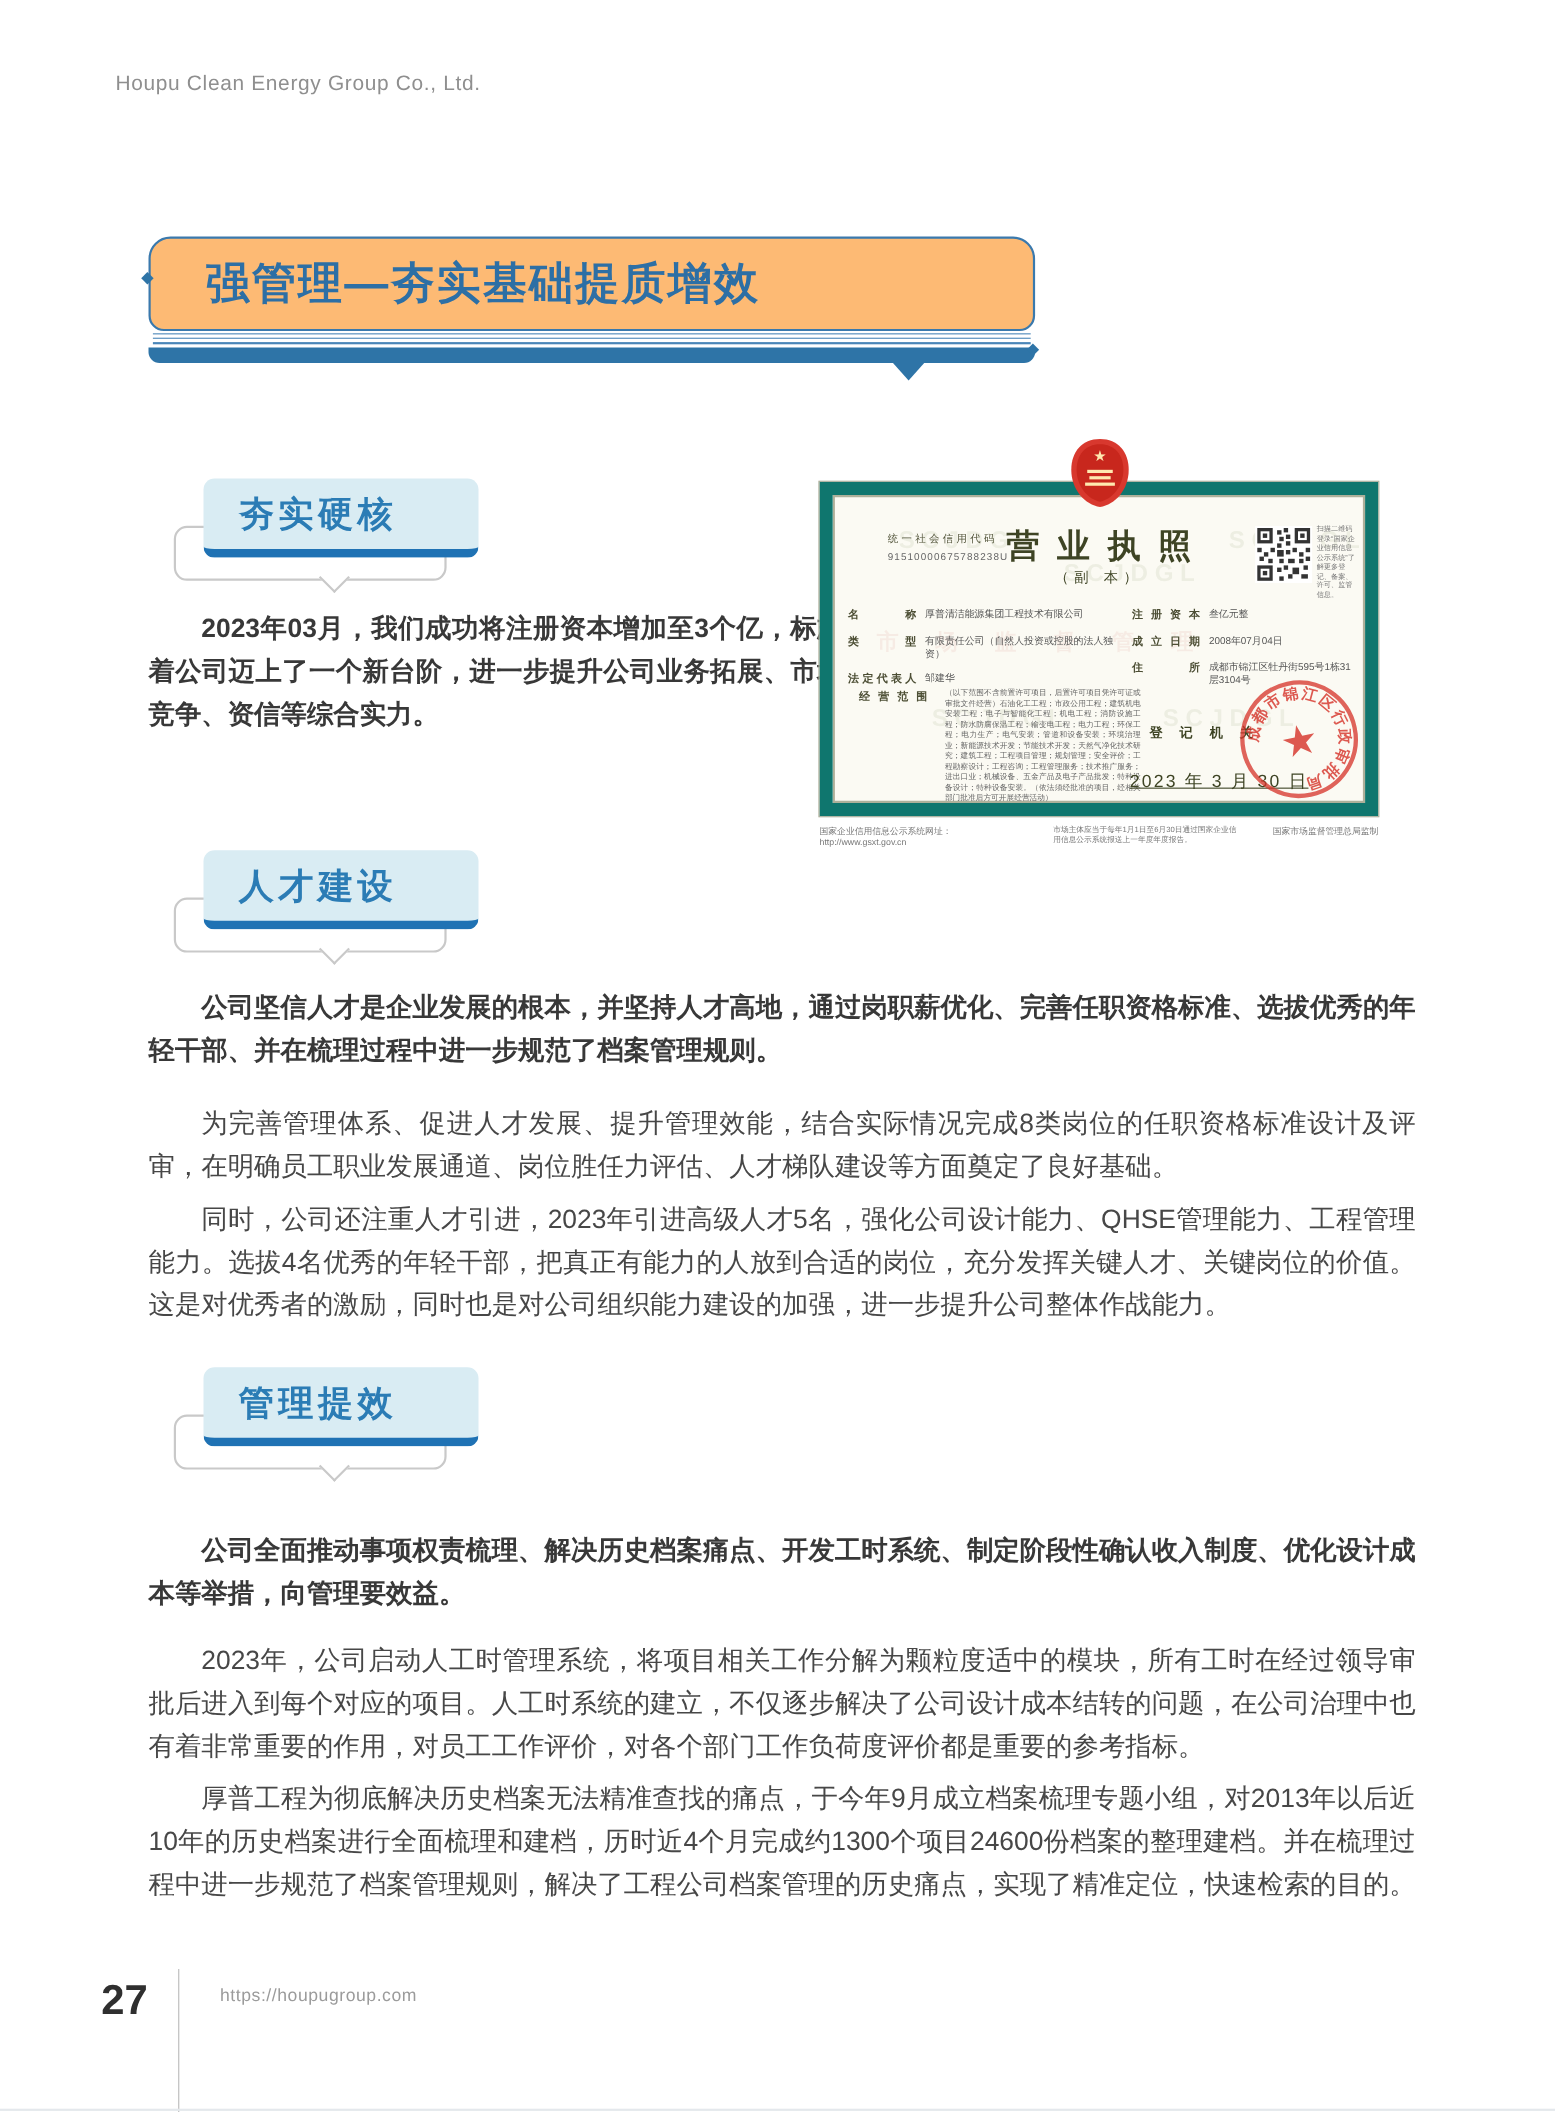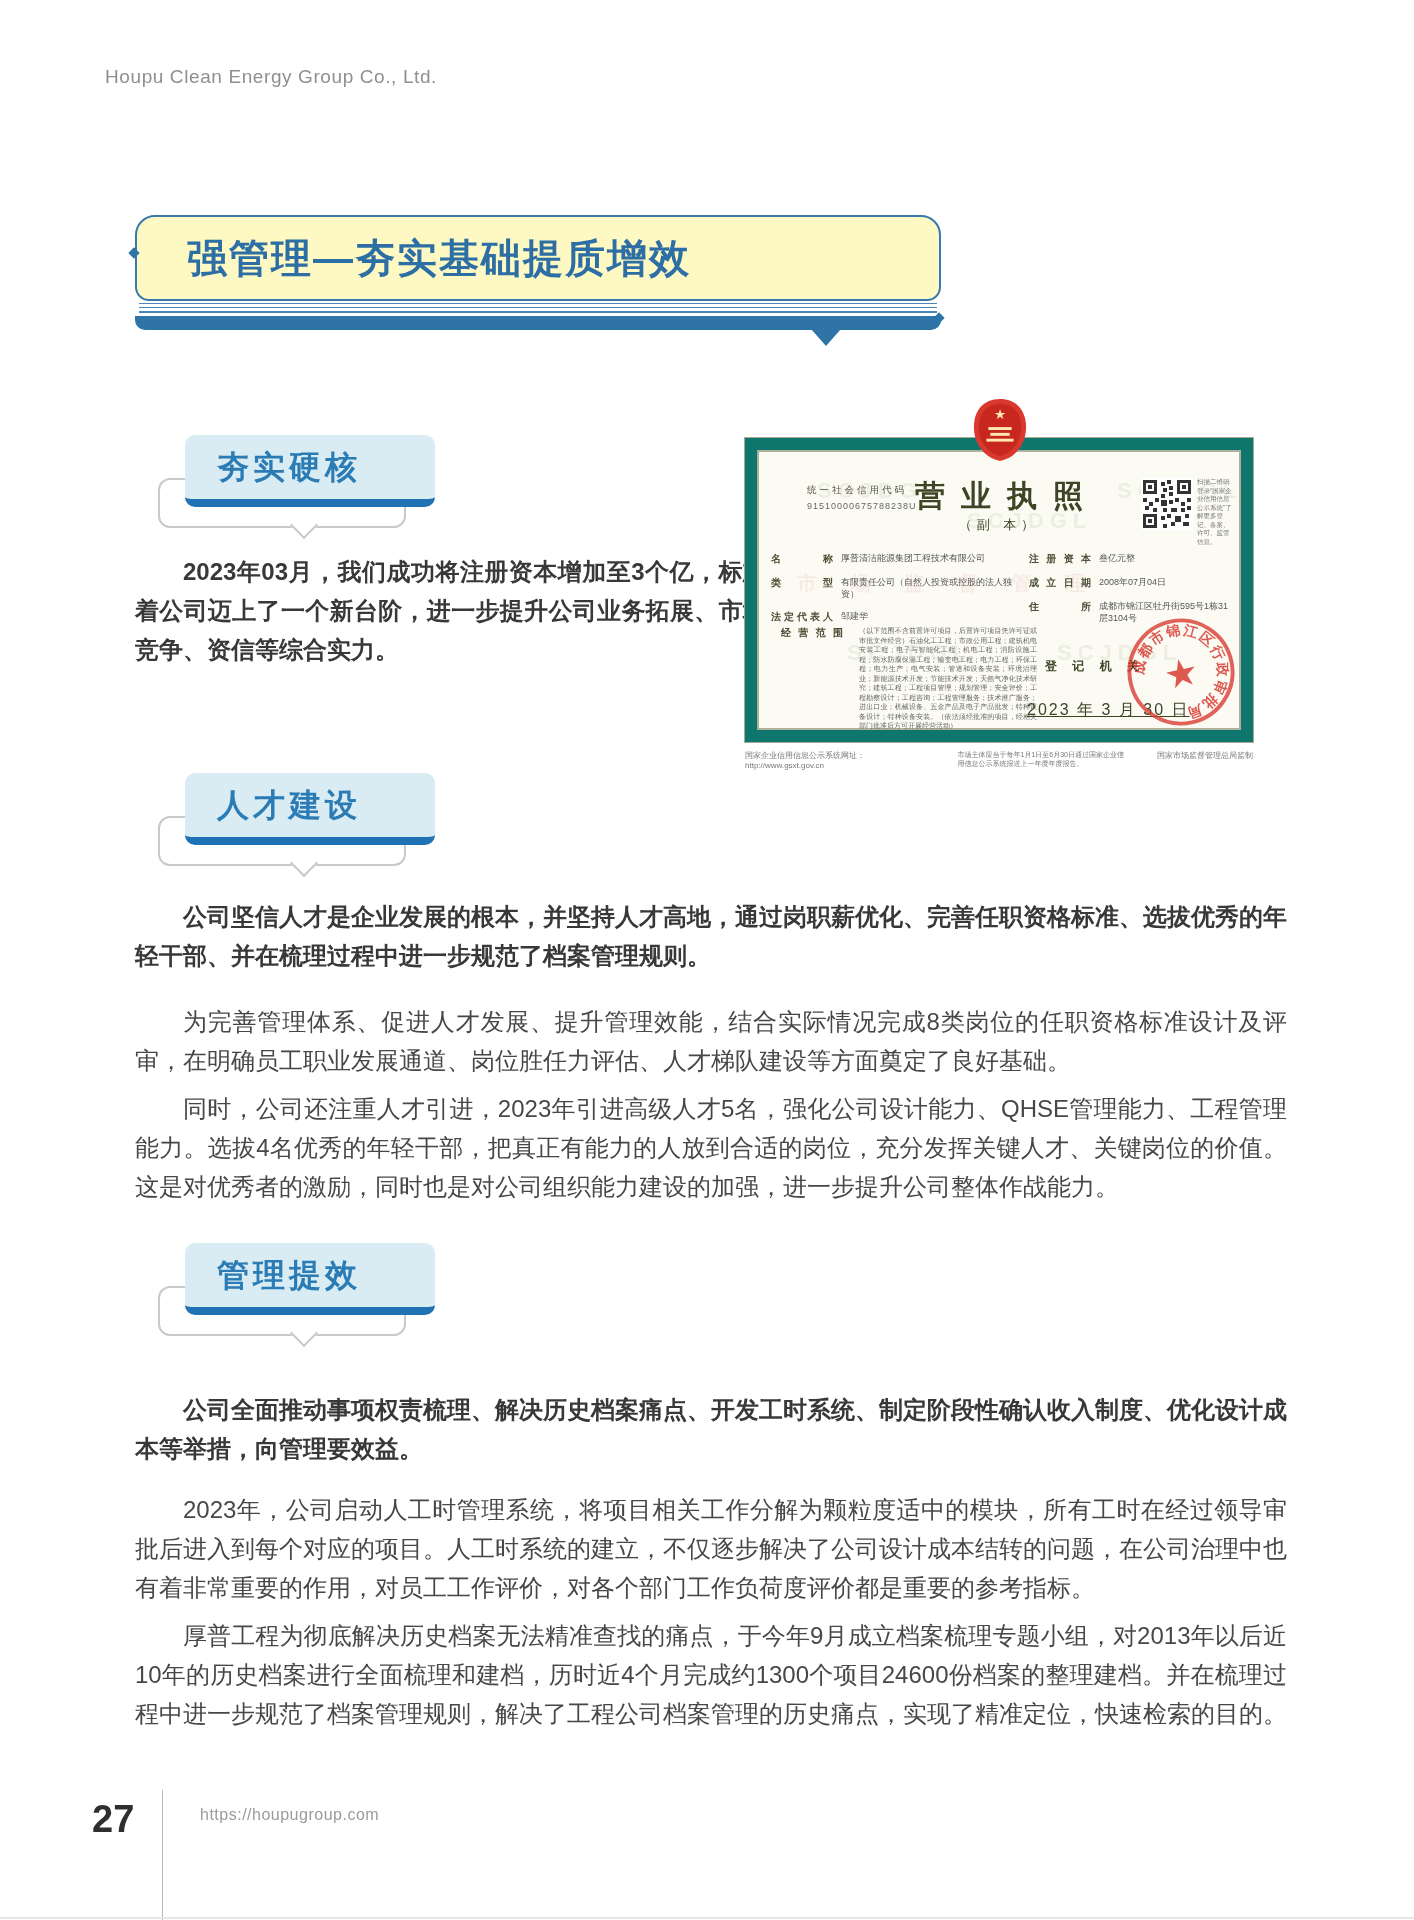--- a/index.html
+++ b/index.html
@@ -4,21 +4,21 @@
 <style>
   html,body{margin:0;padding:0;background:#ffffff;}
   .page{position:relative;width:1414px;height:1920px;margin:0 auto;background:#fff;
         font-family:"Liberation Sans","DejaVu Sans",sans-serif;overflow:hidden;padding-left:28px;}
 
   
   .hdr{position:absolute;left:105px;top:66px;font-size:19px;color:#8f8f8f;letter-spacing:.6px;}
 
   
   .banner{position:absolute;left:135px;top:215px;width:806px;height:135px;}
-  .banner-box{position:absolute;left:0;top:0;width:802px;height:82px;background:#fef9c3;
+  .banner-box{position:absolute;left:0;top:0;width:802px;height:82px;background:#fdba74;
               border:2px solid #3a79ad;border-radius:20px 20px 14px 14px;}
   .banner-title{display:block;line-height:82px;padding-left:50px;font-size:40px;font-weight:700;
                 color:#2d6fa5;letter-spacing:2px;}
   .bl{position:absolute;left:4px;width:798px;background:#4a86b8;}
   .l1{top:88px;height:1px;} .l2{top:92px;height:1px;} .l3{top:96px;height:2px;}
   .banner-bar{position:absolute;left:0;top:101px;width:806px;height:14px;background:#2e74a7;border-radius:0 0 10px 10px;}
   .banner-notch{position:absolute;left:676px;top:114px;width:0;height:0;
                 border-left:15px solid transparent;border-right:15px solid transparent;border-top:17px solid #2e74a7;}
   .dmd{position:absolute;width:8px;height:8px;background:#2e74a7;transform:rotate(45deg);}
   .dmd-left{left:-5px;top:34px;} .dmd-right{left:800px;top:99px;}

